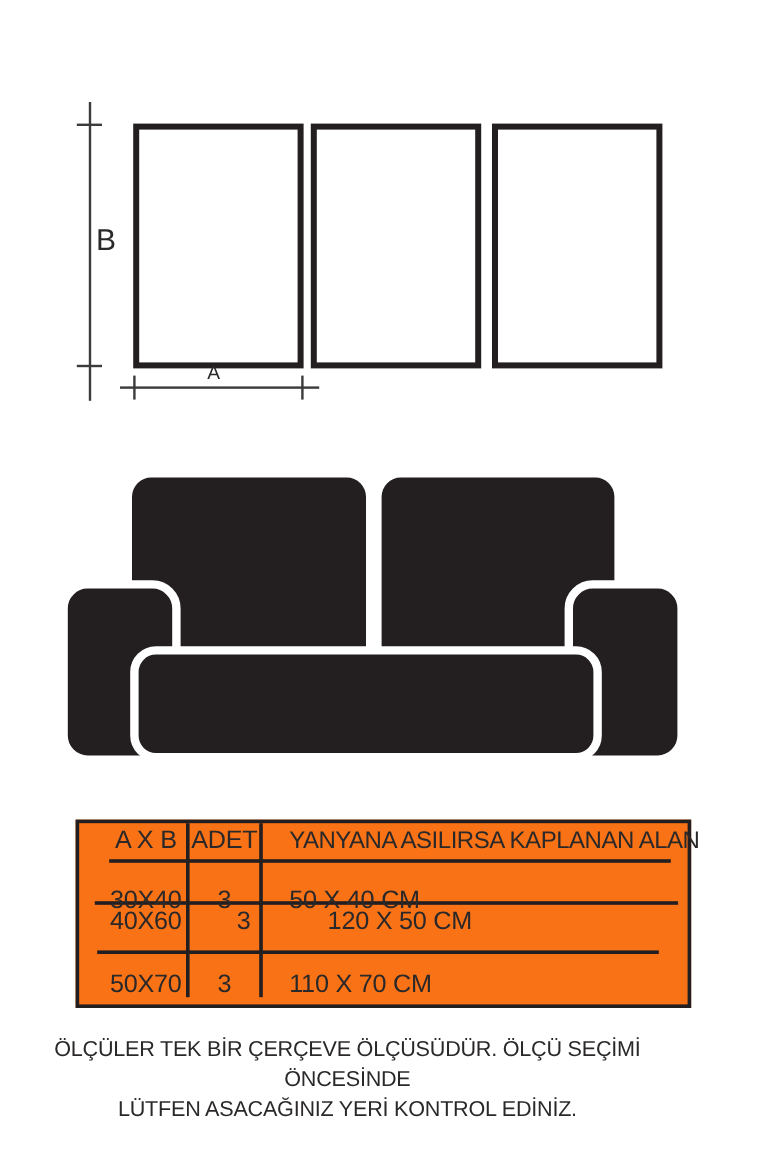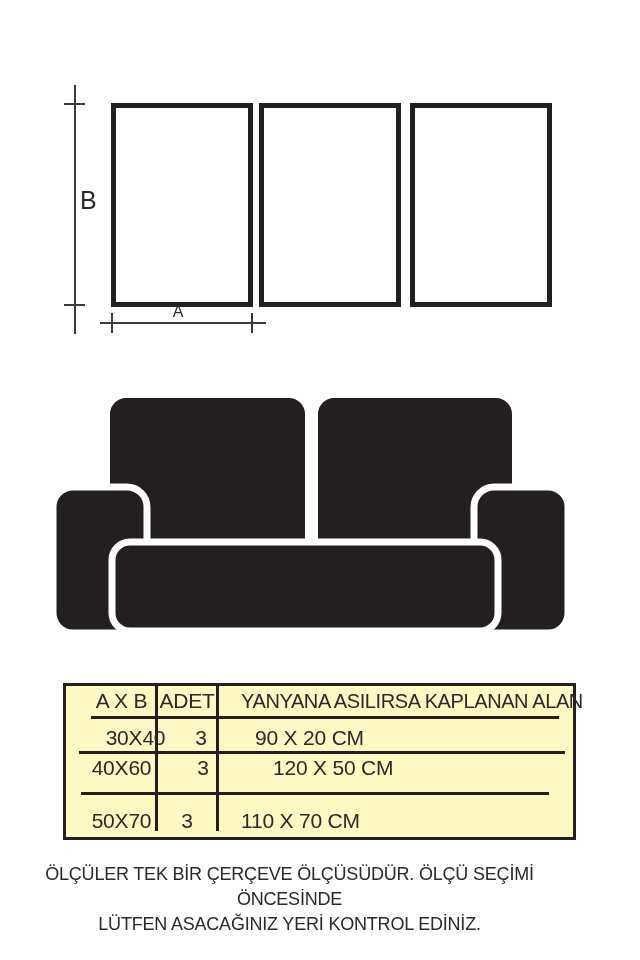--- a/index.html
+++ b/index.html
@@ -50,21 +50,21 @@
   .sofa-wrap { position: absolute; left: 40px; top: 390px; width: 540px; height: 255px; }
 
   
   .size-table {
     position: absolute;
     left: 63px;
     top: 683px;
     width: 513px;
     height: 157px;
     border: 3px solid #231f20;
-    background: #fef9c3;
+    background: #f97316;
     text-decoration: underline;
   }
   .size-table .vline {
     position: absolute;
     top: 0;
     width: 3px;
     height: 145px;
     background: #231f20;
   }
   .size-table .v1 { left: 89px; }
@@ -79,21 +79,21 @@
   .size-table .h3 { top: 106px; left: 15px; width: 468px; }
 
   .t-row {
     position: absolute;
     left: 0;
     width: 100%;
     display: grid;
     grid-template-columns: 89px 64px 1fr;
   }
   .t-row.header { top: 0;     height: 30px; }
-  .t-row.r1     { top: 30px;  height: 43px; margin-left: 14px; }
+  .t-row.r1     { top: 43px;  height: 43px; }
   .t-row.r2     { top: 68px;  height: 27px; gap: 16px; }
   .t-row.r3     { top: 109px; height: 52px; }
 
   .t-cell {
     display: flex;
     align-items: center;
     font-size: 21px;
     color: #2b2829;
     white-space: nowrap;
     letter-spacing: -0.2px;
@@ -156,21 +156,21 @@
 
     <div class="t-row header">
       <div class="t-cell c1">A X B</div>
       <div class="t-cell c2">ADET</div>
       <div class="t-cell c3 hdr">YANYANA ASILIRSA KAPLANAN ALAN</div>
     </div>
 
     <div class="t-row r1">
       <div class="t-cell c1">30X40</div>
       <div class="t-cell c2">3</div>
-      <div class="t-cell c3">90 X 20 CM</div>
+      <div class="t-cell c3">50 X 40 CM</div>
     </div>
 
     <div class="t-row r2">
       <div class="t-cell c1">40X60</div>
       <div class="t-cell c2">3</div>
       <div class="t-cell c3">120 X 50 CM</div>
     </div>
 
     <div class="t-row r3">
       <div class="t-cell c1">50X70</div>

